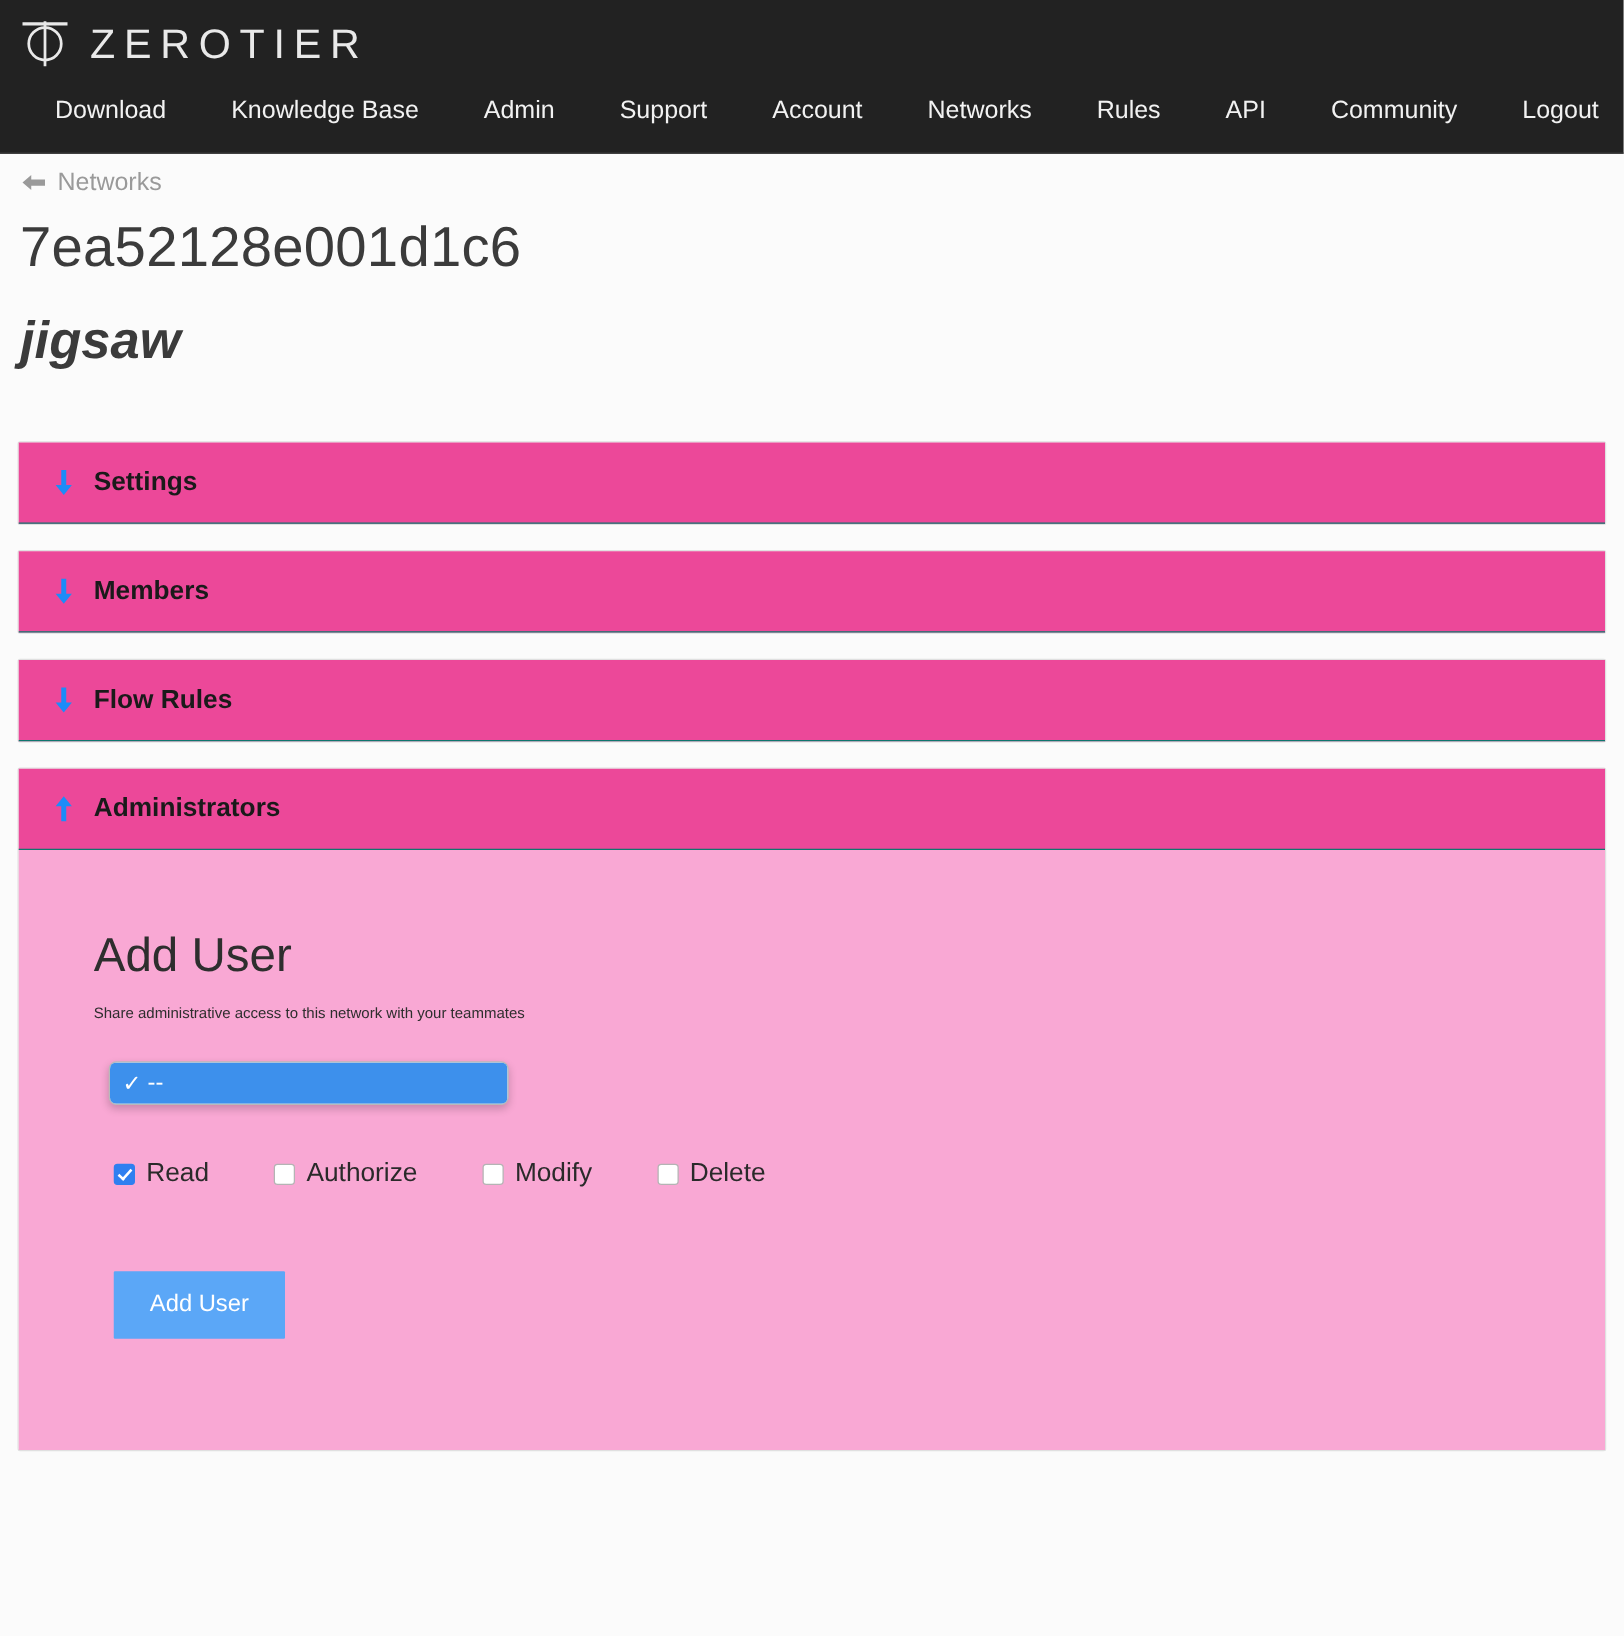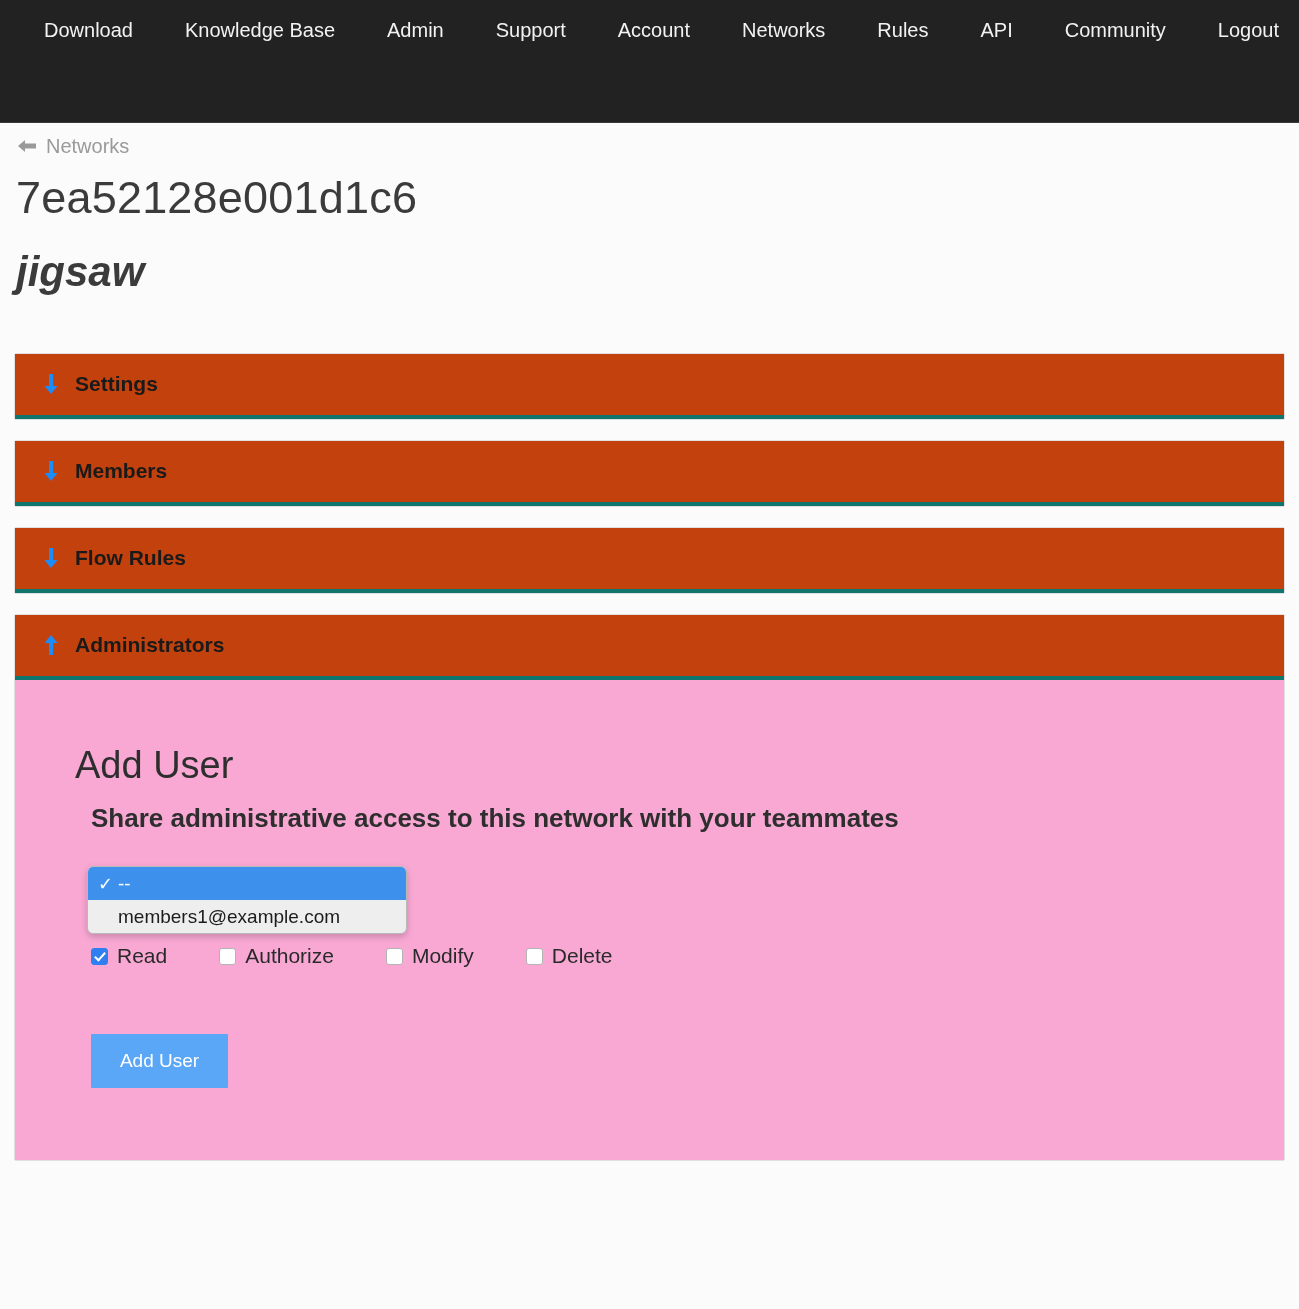--- a/index.html
+++ b/index.html
@@ -108,22 +108,22 @@
     margin-top: 58px;
     padding: 0 14px;
   }
   .panel {
     border: 1px solid #e0e0e0;
     background: #fcfcfc;
     margin-bottom: 20px;
     border-radius: 2px;
   }
   .panel-header {
-    background: #c2410c;
-    border-bottom: 4px solid #0f766e;
+    background: #ec4899;
+    border-bottom: 1px solid #0f766e;
     height: 65px;
     display: flex;
     align-items: center;
     padding-left: 28px;
     box-sizing: border-box;
     cursor: pointer;
     user-select: none;
   }
   .panel-arrow {
     width: 16px;
@@ -146,24 +146,23 @@
   
   .form-wrap { padding-left: 60px; }
   .form-heading {
     font-size: 38px;
     font-weight: 400;
     color: #2e2e2e;
     margin: 0 0 16px 0;
     line-height: 1.15;
   }
   .form-sub {
-    font-size: 26px;
+    font-size: 12px;
     color: #2e2e2e;
-    margin: 0 0 32px 16px;
-    font-weight: bold;
+    margin: 0 0 32px 0;
   }
 
   
   .select-popup-holder {
     position: relative;
     width: 318px;
     height: 70px;
     margin-bottom: 8px;
   }
   .select-popup {
@@ -257,20 +256,30 @@
     width: 137px;
     height: 54px;
     cursor: pointer;
     border-radius: 1px;
   }
 </style>
 </head>
 <body>
 
 <div class="navbar">
+  <div class="brand">
+    <span class="brand-logo">
+      <svg viewBox="0 0 44 46" width="44" height="46" aria-hidden="true">
+        <line x1="4" y1="8" x2="40" y2="8" stroke="#e9e9e9" stroke-width="2.6"></line>
+        <circle cx="22" cy="24" r="13" fill="none" stroke="#e9e9e9" stroke-width="2.2"></circle>
+        <line x1="22" y1="6" x2="22" y2="42" stroke="#e9e9e9" stroke-width="2.2"></line>
+      </svg>
+    </span>
+    <span class="brand-name">ZEROTIER</span>
+  </div>
 
   <div class="nav-links">
     <a class="nav-link">Download</a>
     <span class="nav-spacer"></span>
     <a class="nav-link">Knowledge Base</a>
     <span class="nav-spacer"></span>
     <a class="nav-link">Admin</a>
     <span class="nav-spacer"></span>
     <a class="nav-link">Support</a>
     <span class="nav-spacer"></span>
@@ -349,24 +358,20 @@
       <div class="form-wrap">
 
         <h2 class="form-heading">Add User</h2>
         <p class="form-sub">Share administrative access to this network with your teammates</p>
 
         <div class="select-popup-holder">
           <div class="select-popup">
             <div class="select-option selected">
               <span class="select-check">✓</span>
               <span class="select-option-label">--</span>
-            </div>
-            <div class="select-option">
-              <span class="select-check hidden">✓</span>
-              <span class="select-option-label">members1@example.com</span>
             </div>
           </div>
         </div>
 
 
         <div class="permissions-row">
           <label class="perm-item">
             <span class="checkbox checked"></span>
             <span class="perm-label">Read</span>
           </label>

